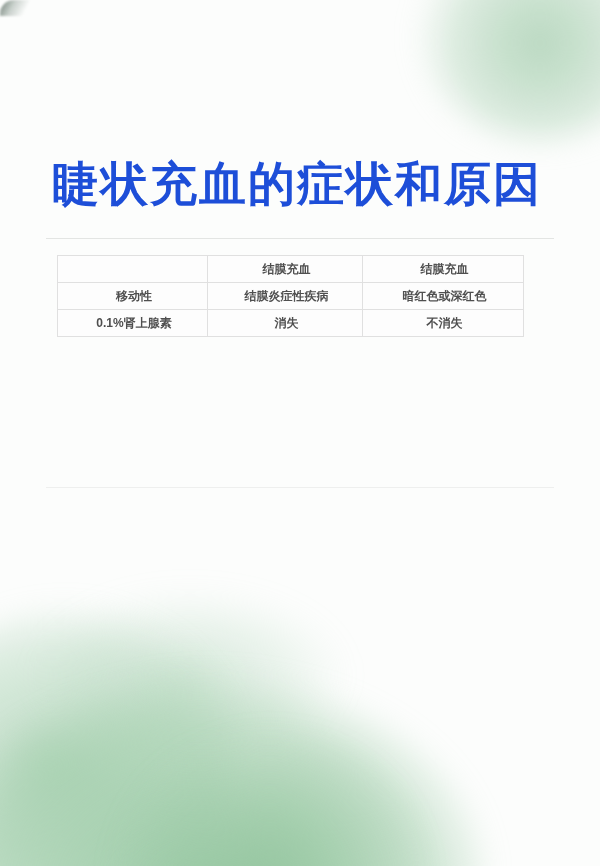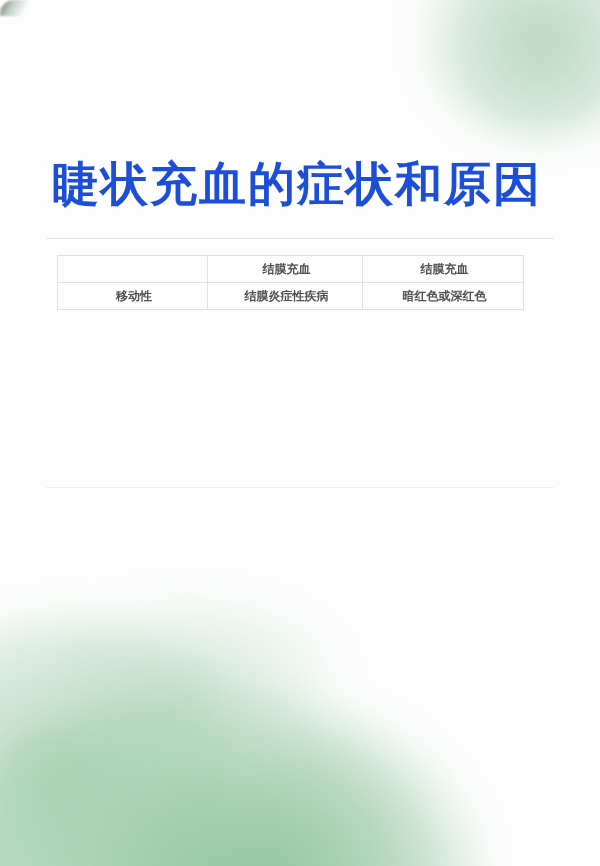--- a/index.html
+++ b/index.html
@@ -102,18 +102,23 @@
         <th>结膜充血</th>
         <th>结膜充血</th>
       </tr>
     </thead>
     <tbody>
       <tr>
         <td>移动性</td>
         <td>结膜炎症性疾病</td>
         <td>暗红色或深红色</td>
       </tr>
+      <tr>
+        <td>0.1%肾上腺素</td>
+        <td>消失</td>
+        <td>不消失</td>
+      </tr>
     </tbody>
   </table>
 
   <div class="rule rule-bottom"></div>
 
 </div>
 
 </body></html>

